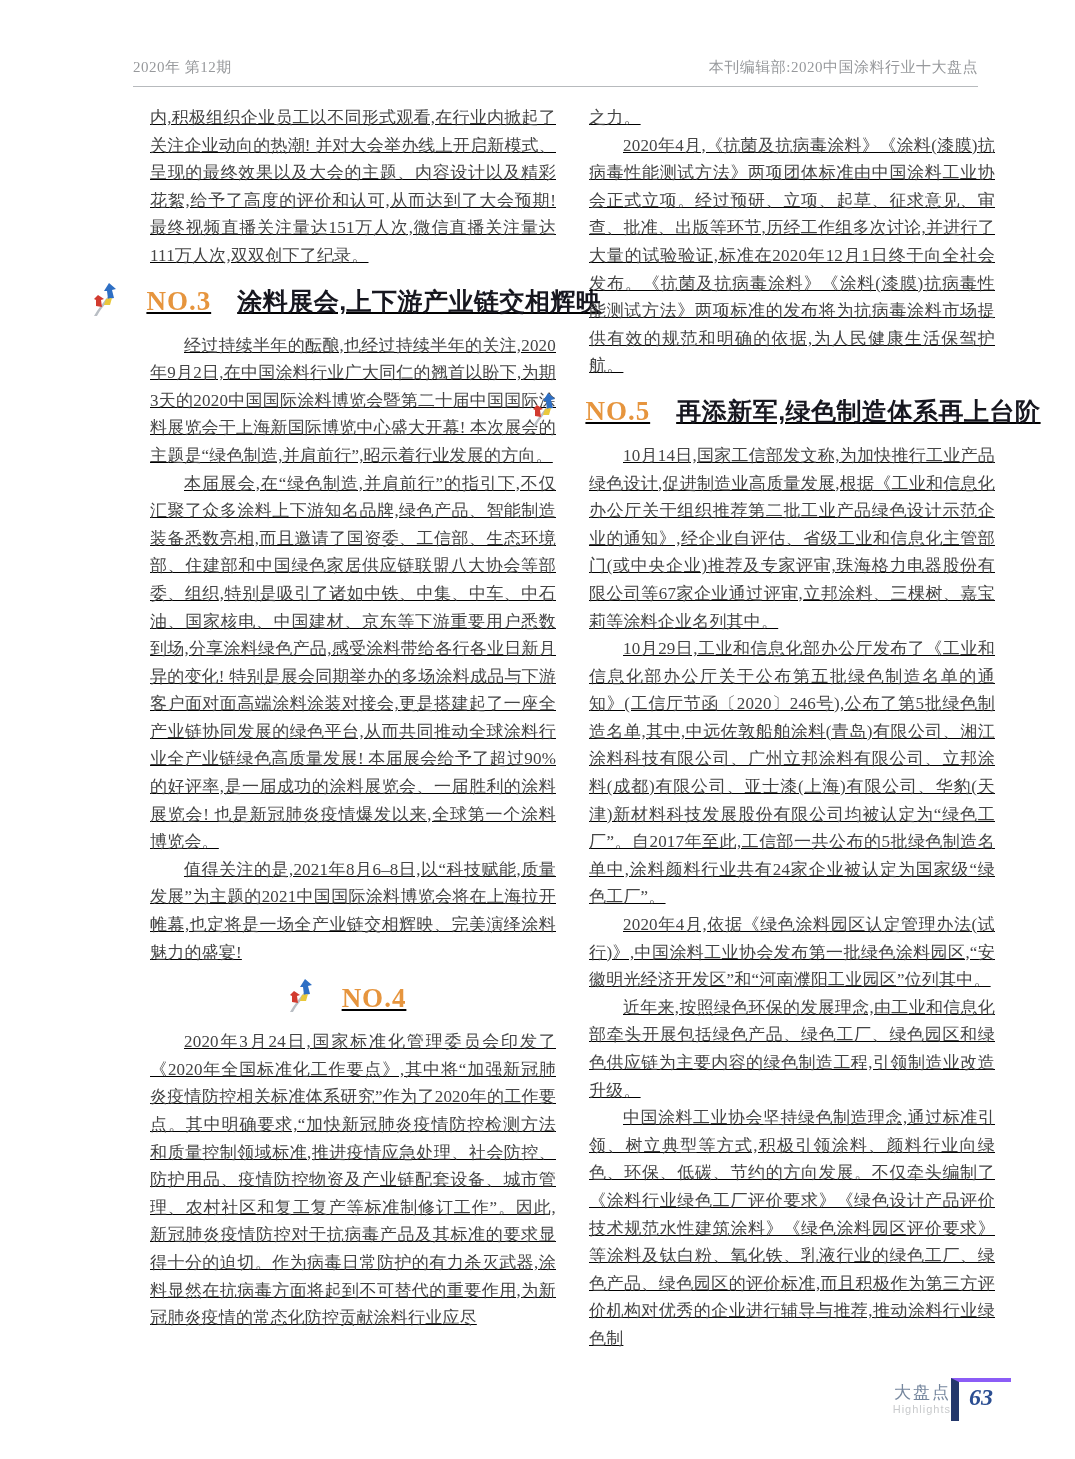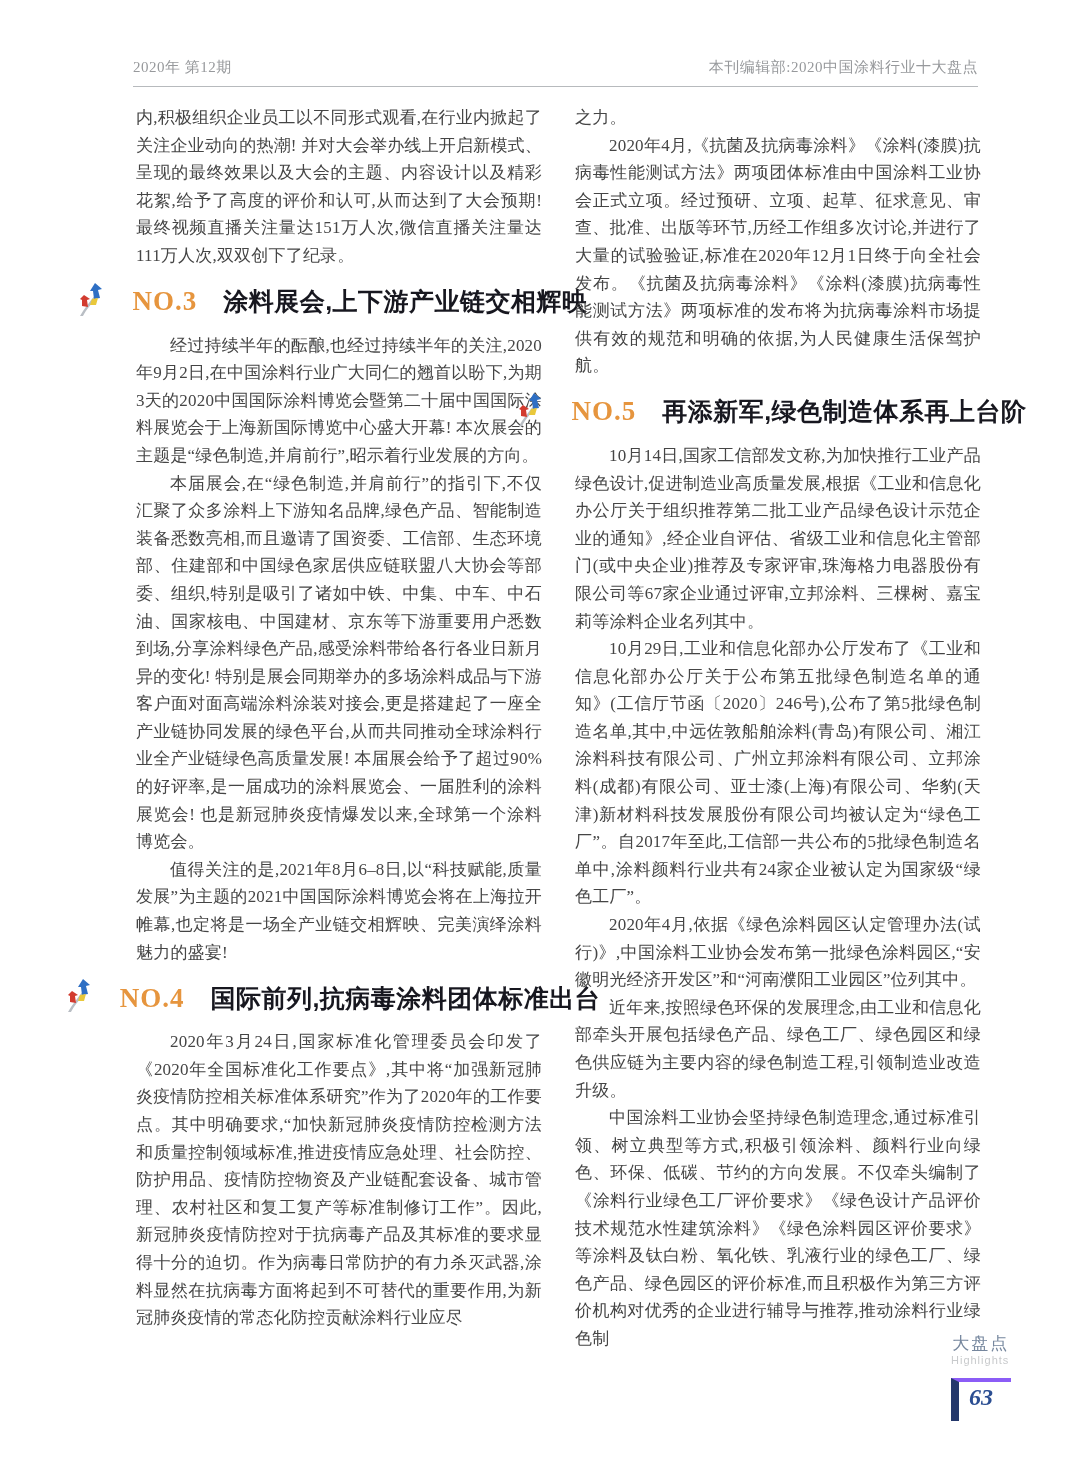--- a/index.html
+++ b/index.html
@@ -13,22 +13,22 @@
   }
   
   .runhead{
     position:absolute;top:58px;left:115px;width:845px;
     display:flex;justify-content:space-between;align-items:flex-end;
     color:#97999c;font-size:15px;letter-spacing:.5px;
     padding-bottom:9px;border-bottom:1px solid #b7babd;
   }
   
   .columns{
-    position:absolute;top:104px;left:118px;width:845px;
-    display:flex;gap:33px;
+    position:absolute;top:104px;left:132px;width:845px;
+    display:flex;gap:33px;text-decoration:underline;
   }
   .col{width:406px;}
   .para{
     margin:0;
     font-size:17px;line-height:27.6px;
     color:#454545;
     text-align:justify;
     letter-spacing:.2px;
   }
   .para.indent{text-indent:2em;}
@@ -46,21 +46,21 @@
   }
   .sec-title{
     font-family:"Liberation Sans","DejaVu Sans",sans-serif;
     font-weight:bold;font-size:25px;color:#17171f;
     letter-spacing:.5px;line-height:1;
   }
   .sec-icon{flex:0 0 auto;display:inline-block;}
   
   .folio{
     position:absolute;right:82px;bottom:38px;
-    display:flex;align-items:flex-start;gap:12px;flex-direction:column;
+    display:flex;align-items:flex-start;gap:0;
   }
   .folio-labels{text-align:right;line-height:1;margin-top:6px;}
   .folio-cn{
     font-family:"Liberation Sans","DejaVu Sans",sans-serif;
     font-size:17px;color:#76879e;letter-spacing:2px;
   }
   .folio-en{
     font-family:"Liberation Sans","DejaVu Sans",sans-serif;
     font-size:11px;color:#c8cacc;letter-spacing:1px;margin-top:3px;
   }
@@ -114,21 +114,20 @@
       <path d="M2 33 C6 26 12 18 19 10 L21 12 C14 20 8 27 5 33 Z" fill="#b9bec4"></path>
 
       <polygon points="17,0 24,6 20,7 22,15 16,16 15,8 12,8" fill="#2e6fc4"></polygon>
 
       <polygon points="14,16 20,15 18,22 12,22" fill="#e9c83b"></polygon>
 
       <polygon points="6,12 12,16 9,17 10,24 4,23 4,17 2,16" fill="#d23b2f"></polygon>
     </svg>
   </span>
 <span class="sec-no">NO.4</span>
-          <span class="sec-title">国际前列,抗病毒涂料团体标准出台</span>
         </div>
         <p class="para indent">2020年3月24日,国家标准化管理委员会印发了《2020年全国标准化工作要点》,其中将“加强新冠肺炎疫情防控相关标准体系研究”作为了2020年的工作要点。其中明确要求,“加快新冠肺炎疫情防控检测方法和质量控制领域标准,推进疫情应急处理、社会防控、防护用品、疫情防控物资及产业链配套设备、城市管理、农村社区和复工复产等标准制修订工作”。因此,新冠肺炎疫情防控对于抗病毒产品及其标准的要求显得十分的迫切。作为病毒日常防护的有力杀灭武器,涂料显然在抗病毒方面将起到不可替代的重要作用,为新冠肺炎疫情的常态化防控贡献涂料行业应尽</p>
       </div>
     <div class="col">
         <p class="para">之力。</p>
         <p class="para indent">2020年4月,《抗菌及抗病毒涂料》《涂料(漆膜)抗病毒性能测试方法》两项团体标准由中国涂料工业协会正式立项。经过预研、立项、起草、征求意见、审查、批准、出版等环节,历经工作组多次讨论,并进行了大量的试验验证,标准在2020年12月1日终于向全社会发布。《抗菌及抗病毒涂料》《涂料(漆膜)抗病毒性能测试方法》两项标准的发布将为抗病毒涂料市场提供有效的规范和明确的依据,为人民健康生活保驾护航。</p>
         <div class="sec-heading">
   <span class="sec-icon">
     <svg width="28" height="34" viewBox="0 0 28 34">
 

